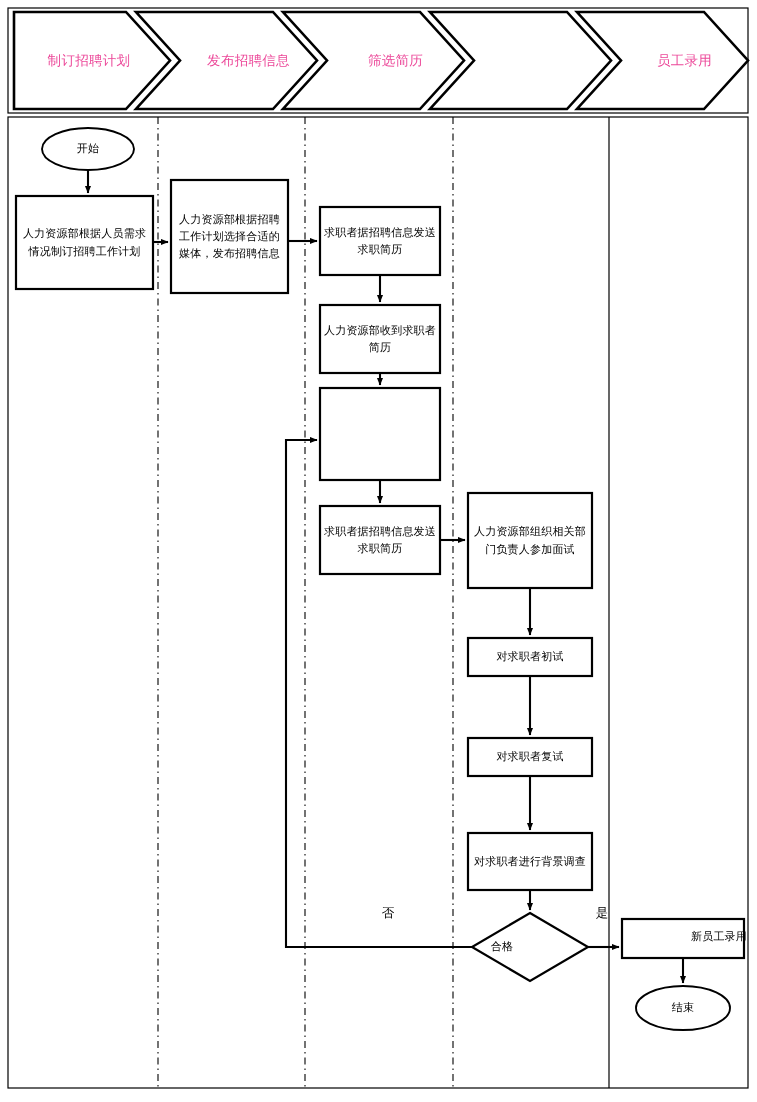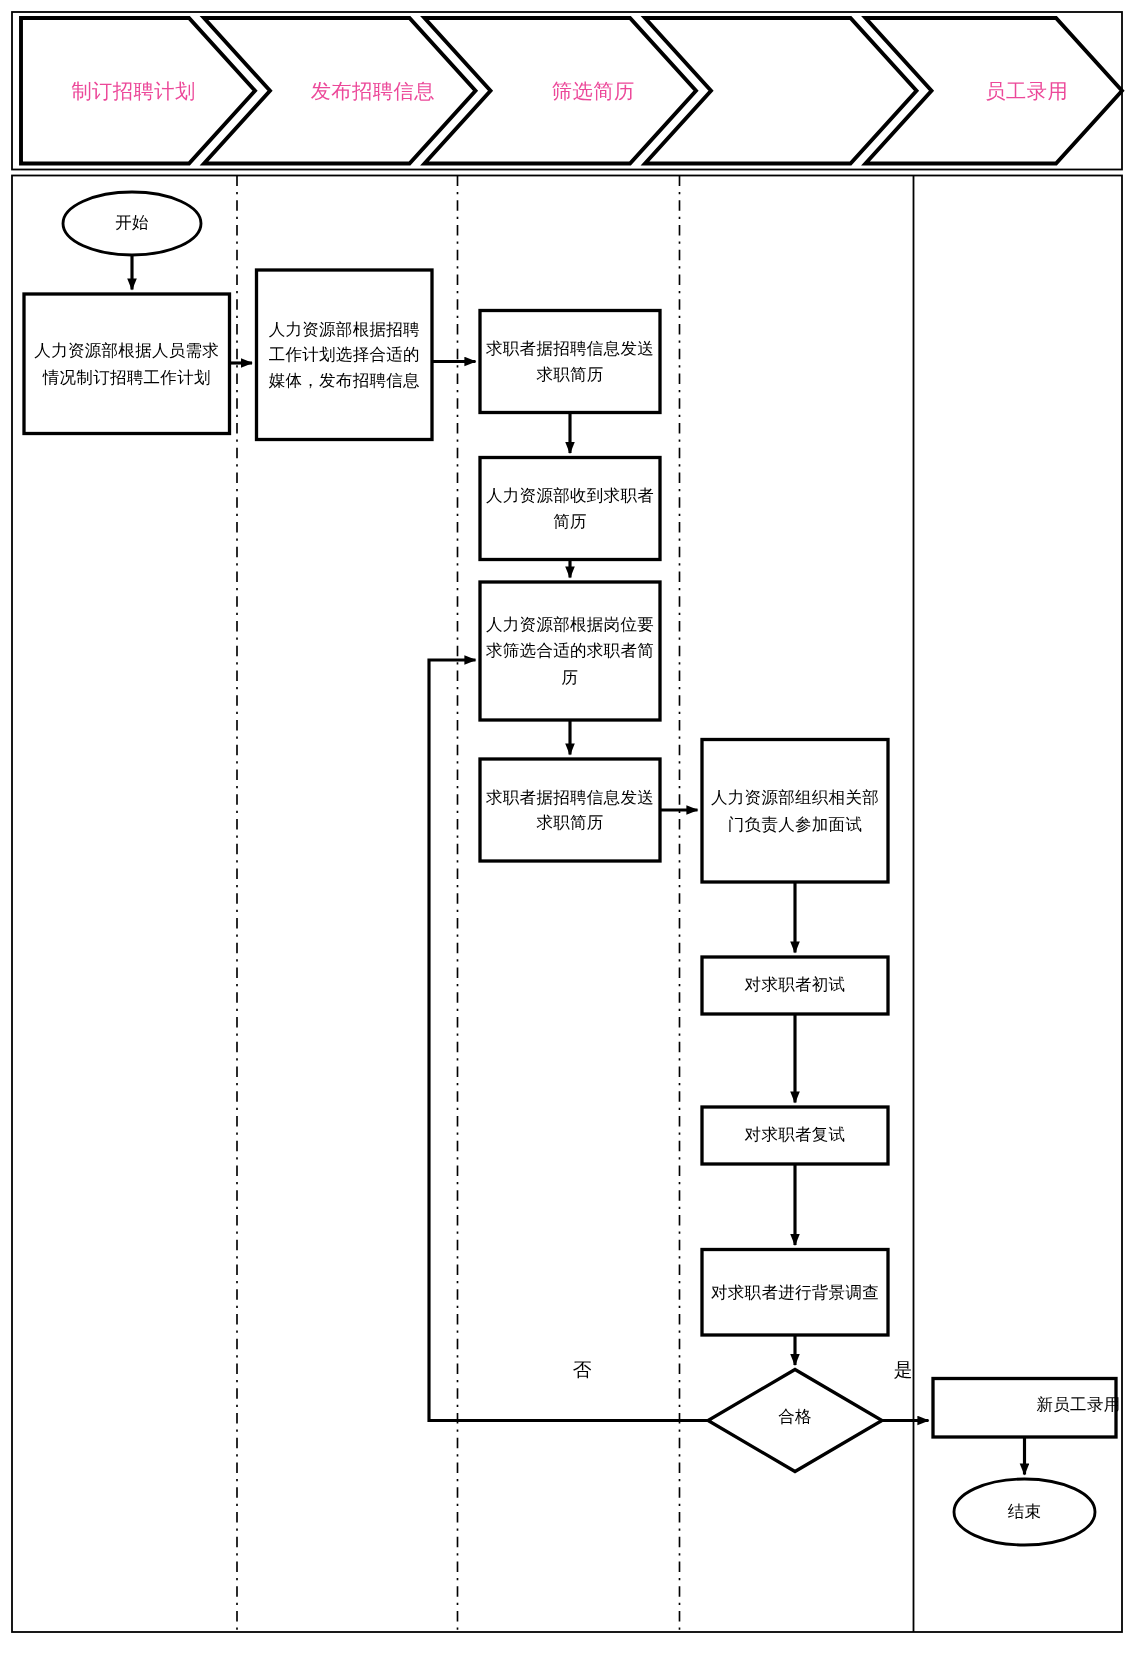--- a/index.html
+++ b/index.html
@@ -151,33 +151,32 @@
   <div class="node-label" style="left:42px; top:128px; width:92px; height:42px;">开始</div>
 
   <div class="node-label" style="left:175px; top:180px; width:109px; height:113px;">人力资源部根据招聘工作计划选择合适的媒体，发布招聘信息</div>
 
   <div class="node-label" style="left:20px; top:196px; width:129px; height:93px;">人力资源部根据人员需求情况制订招聘工作计划</div>
 
   <div class="node-label" style="left:324px; top:207px; width:112px; height:68px;">求职者据招聘信息发送求职简历</div>
 
   <div class="node-label" style="left:324px; top:305px; width:112px; height:68px;">人力资源部收到求职者简历</div>
 
-  <div class="node-label" style="left:324px; top:388px; width:112px; height:92px;">人力资源部根据岗位要求筛选合适的求职者简历</div>
 
   <div class="node-label" style="left:324px; top:506px; width:112px; height:68px;">求职者据招聘信息发送求职简历</div>
 
   <div class="node-label" style="left:472px; top:638px; width:116px; height:38px;">对求职者初试</div>
 
   <div class="node-label" style="left:472px; top:493px; width:116px; height:95px;">人力资源部组织相关部门负责人参加面试</div>
 
   <div class="node-label" style="left:472px; top:738px; width:116px; height:38px;">对求职者复试</div>
 
   <div class="node-label" style="left:472px; top:833px; width:116px; height:57px;">对求职者进行背景调查</div>
 
-  <div class="node-label" style="left:494px; top:926px; width:72px; height:42px;font-family:Liberation Mono, monospace;">合格</div>
+  <div class="node-label" style="left:466px; top:926px; width:72px; height:42px;">合格</div>
 
   <div class="node-label" style="left:662px; top:919px; width:114px; height:36px;">新员工录用</div>
 
   <div class="node-label" style="left:637px; top:987px; width:92px; height:42px;">结束</div>
 
   <div class="edge-label" style="left:368px; top:905px; width:40px;">否</div>
   <div class="edge-label" style="left:582px; top:905px; width:40px;">是</div>
 
 </div>
 

